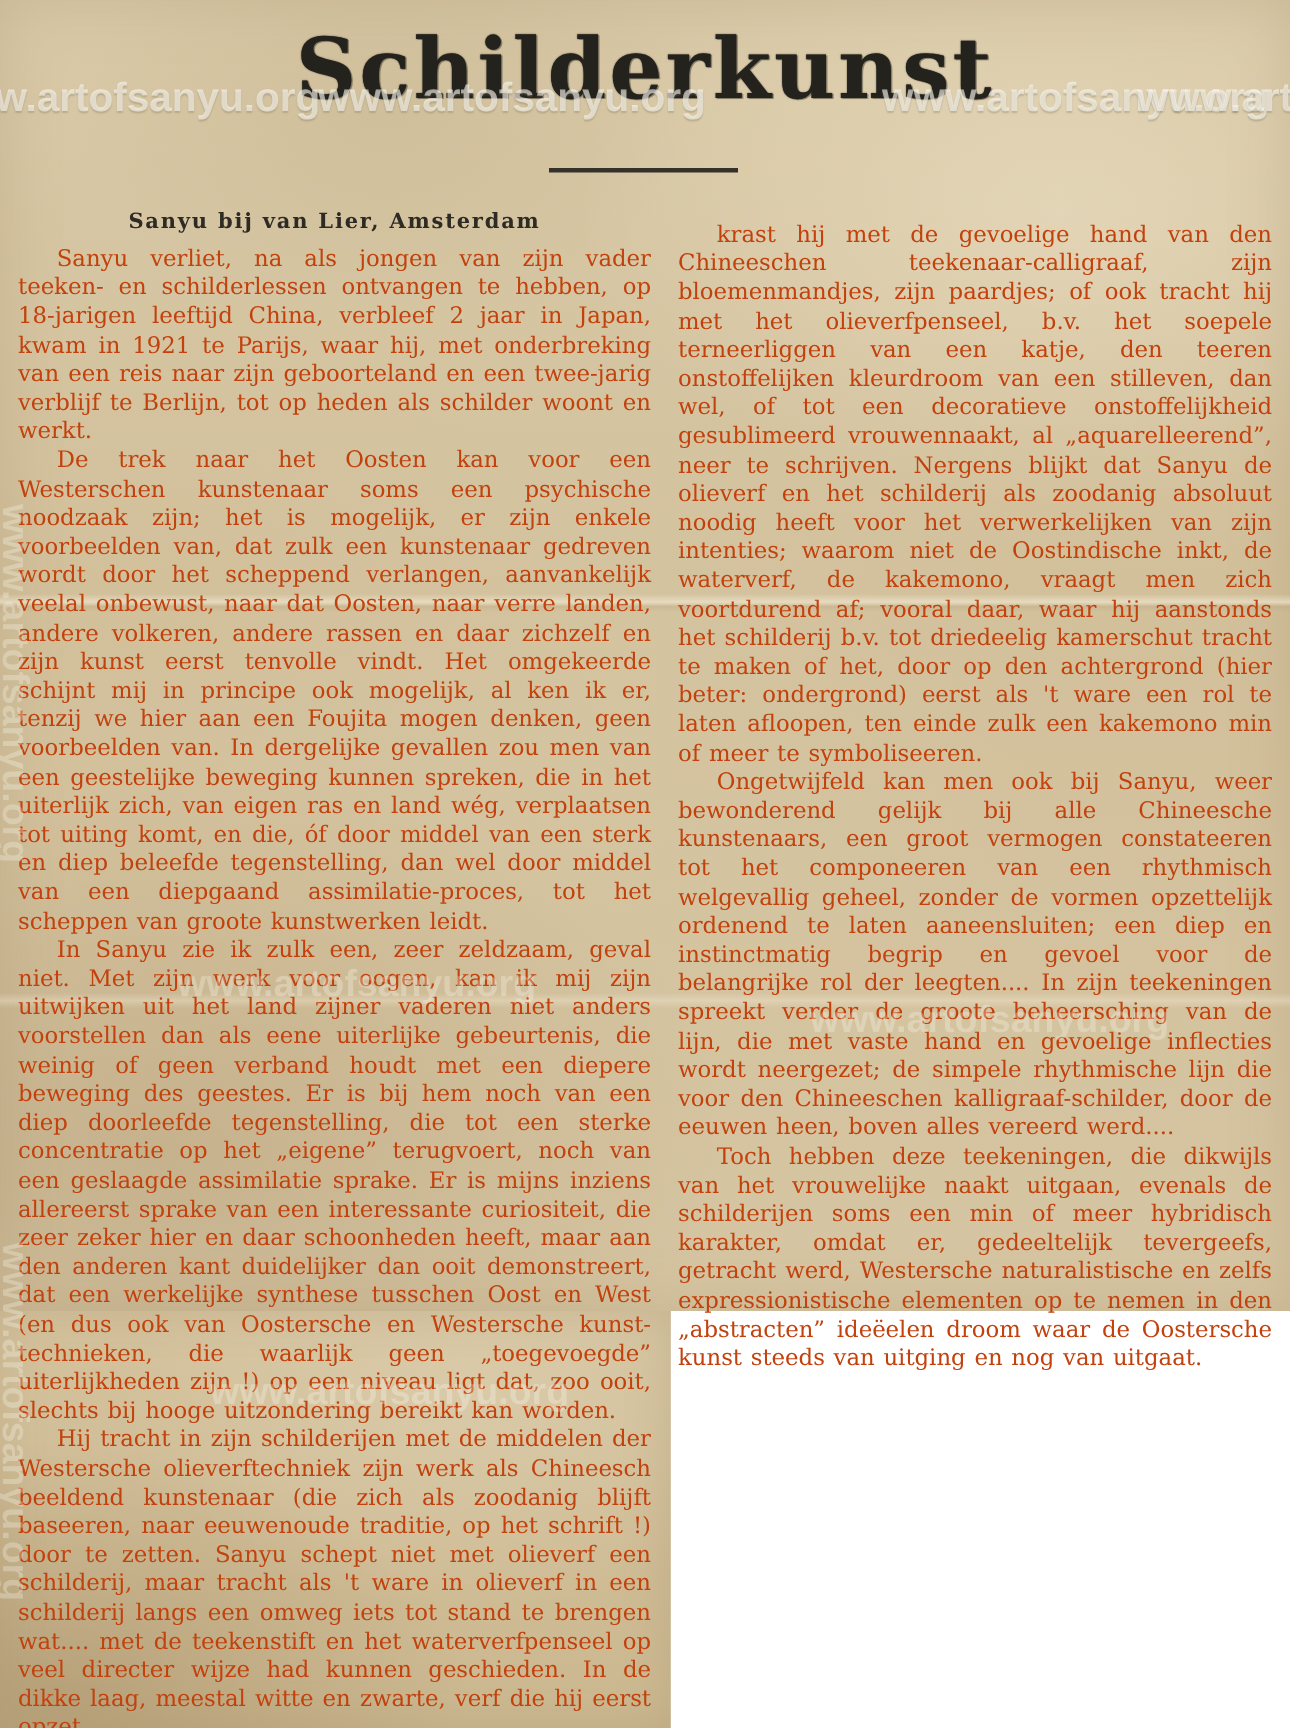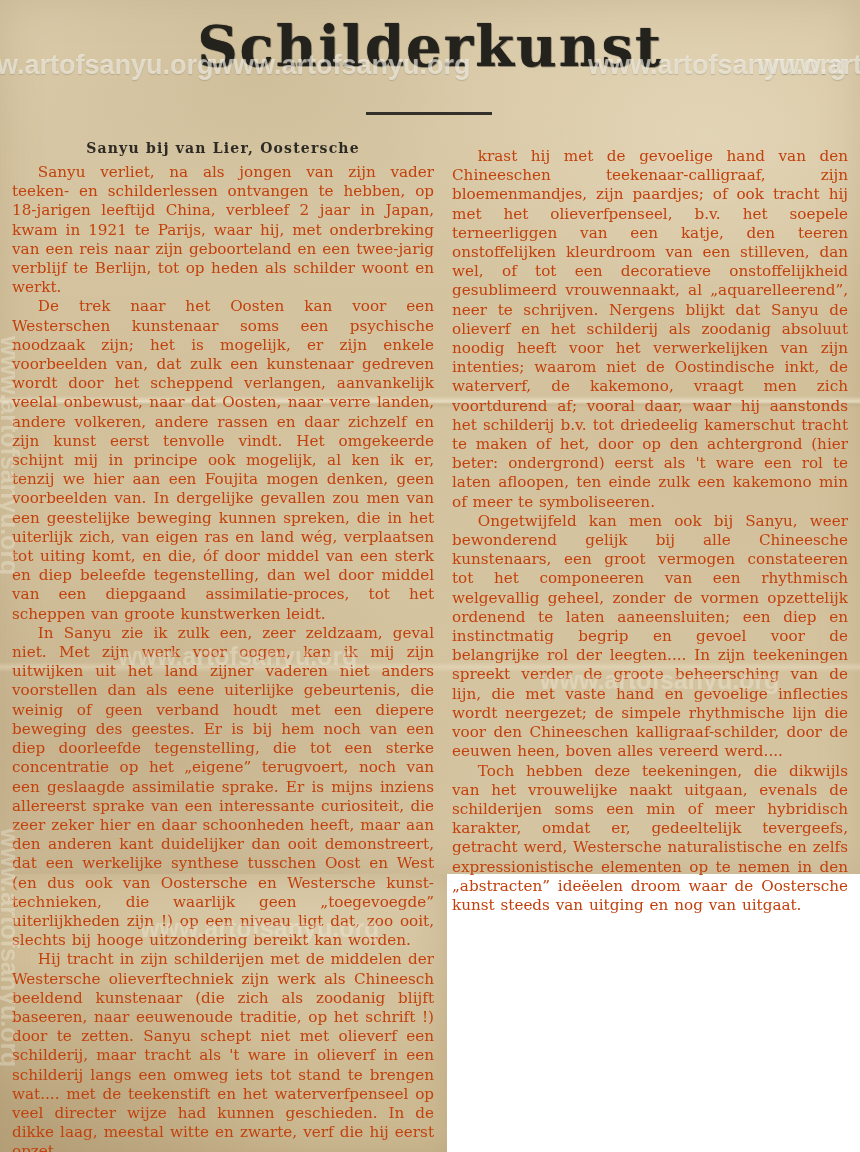--- a/index.html
+++ b/index.html
@@ -75,21 +75,21 @@
 
   <div class="paper paper-main"></div>
   <div class="paper paper-left"></div>
   <div class="crease"></div>
   <div class="crease2"></div>
 
   <h1 class="headline">Schilderkunst</h1>
   <div class="rule"></div>
 
   <div class="col col-left">
-    <div class="subhead">Sanyu bij van Lier, Oostersche</div>
+    <div class="subhead">Sanyu bij van Lier, Amsterdam</div>
     <p>Sanyu verliet, na als jongen van zijn vader teeken- en schilderlessen ontvangen te hebben, op 18-jarigen leeftijd China, verbleef 2 jaar in Japan, kwam in 1921 te Parijs, waar hij, met onderbreking van een reis naar zijn geboorteland en een twee-jarig verblijf te Berlijn, tot op heden als schilder woont en werkt.</p>
     <p>De trek naar het Oosten kan voor een Westerschen kunstenaar soms een psychische noodzaak zijn; het is mogelijk, er zijn enkele voorbeelden van, dat zulk een kunstenaar gedreven wordt door het scheppend verlangen, aanvankelijk veelal onbewust, naar dat Oosten, naar verre landen, andere volkeren, andere rassen en daar zichzelf en zijn kunst eerst tenvolle vindt. Het omgekeerde schijnt mij in principe ook mogelijk, al ken ik er, tenzij we hier aan een Foujita mogen denken, geen voorbeelden van. In dergelijke gevallen zou men van een geestelijke beweging kunnen spreken, die in het uiterlijk zich, van eigen ras en land wég, verplaatsen tot uiting komt, en die, óf door middel van een sterk en diep beleefde tegenstelling, dan wel door middel van een diepgaand assimilatie-proces, tot het scheppen van groote kunstwerken leidt.</p>
     <p>In Sanyu zie ik zulk een, zeer zeldzaam, geval niet. Met zijn werk voor oogen, kan ik mij zijn uitwijken uit het land zijner vaderen niet anders voorstellen dan als eene uiterlijke gebeurtenis, die weinig of geen verband houdt met een diepere beweging des geestes. Er is bij hem noch van een diep doorleefde tegenstelling, die tot een sterke concentratie op het „eigene” terugvoert, noch van een geslaagde assimilatie sprake. Er is mijns inziens allereerst sprake van een interessante curiositeit, die zeer zeker hier en daar schoonheden heeft, maar aan den anderen kant duidelijker dan ooit demonstreert, dat een werkelijke synthese tusschen Oost en West (en dus ook van Oostersche en Westersche kunst-technieken, die waarlijk geen „toegevoegde” uiterlijkheden zijn !) op een niveau ligt dat, zoo ooit, slechts bij hooge uitzondering bereikt kan worden.</p>
     <p>Hij tracht in zijn schilderijen met de middelen der Westersche olieverftechniek zijn werk als Chineesch beeldend kunstenaar (die zich als zoodanig blijft baseeren, naar eeuwenoude traditie, op het schrift !) door te zetten. Sanyu schept niet met olieverf een schilderij, maar tracht als 't ware in olieverf in een schilderij langs een omweg iets tot stand te brengen wat.... met de teekenstift en het waterverfpenseel op veel directer wijze had kunnen geschieden. In de dikke laag, meestal witte en zwarte, verf die hij eerst opzet,</p>
   </div>
 
   <div class="col col-right">
     <p>krast hij met de gevoelige hand van den Chineeschen teekenaar-calligraaf, zijn bloemenmandjes, zijn paardjes; of ook tracht hij met het olieverfpenseel, b.v. het soepele terneerliggen van een katje, den teeren onstoffelijken kleurdroom van een stilleven, dan wel, of tot een decoratieve onstoffelijkheid gesublimeerd vrouwennaakt, al „aquarelleerend”, neer te schrijven. Nergens blijkt dat Sanyu de olieverf en het schilderij als zoodanig absoluut noodig heeft voor het verwerkelijken van zijn intenties; waarom niet de Oostindische inkt, de waterverf, de kakemono, vraagt men zich voortdurend af; vooral daar, waar hij aanstonds het schilderij b.v. tot driedeelig kamerschut tracht te maken of het, door op den achtergrond (hier beter: ondergrond) eerst als 't ware een rol te laten afloopen, ten einde zulk een kakemono min of meer te symboliseeren.</p>
     <p>Ongetwijfeld kan men ook bij Sanyu, weer bewonderend gelijk bij alle Chineesche kunstenaars, een groot vermogen constateeren tot het componeeren van een rhythmisch welgevallig geheel, zonder de vormen opzettelijk ordenend te laten aaneensluiten; een diep en instinctmatig begrip en gevoel voor de belangrijke rol der leegten.... In zijn teekeningen spreekt verder de groote beheersching van de lijn, die met vaste hand en gevoelige inflecties wordt neergezet; de simpele rhythmische lijn die voor den Chineeschen kalligraaf-schilder, door de eeuwen heen, boven alles vereerd werd....</p>
     <p>Toch hebben deze teekeningen, die dikwijls van het vrouwelijke naakt uitgaan, evenals de schilderijen soms een min of meer hybridisch karakter, omdat er, gedeeltelijk tevergeefs, getracht werd, Westersche naturalistische en zelfs expressionistische elementen op te nemen in den „abstracten” ideëelen droom waar de Oostersche kunst steeds van uitging en nog van uitgaat.</p>

